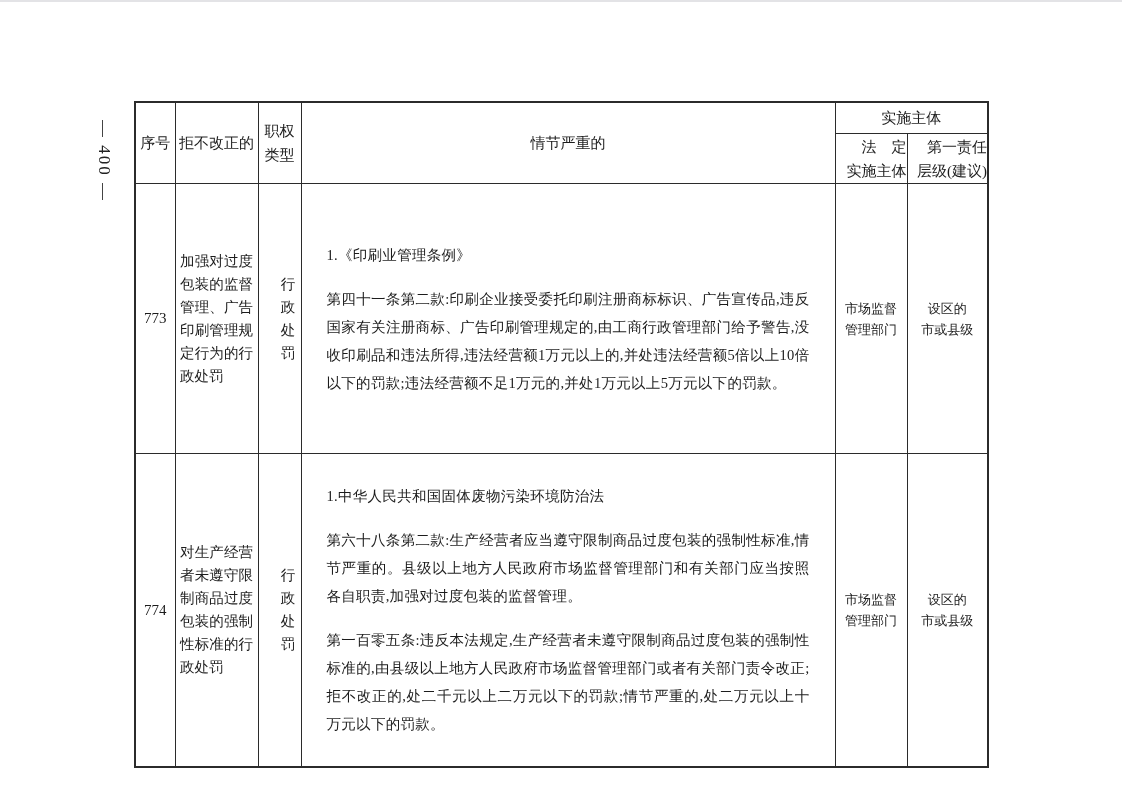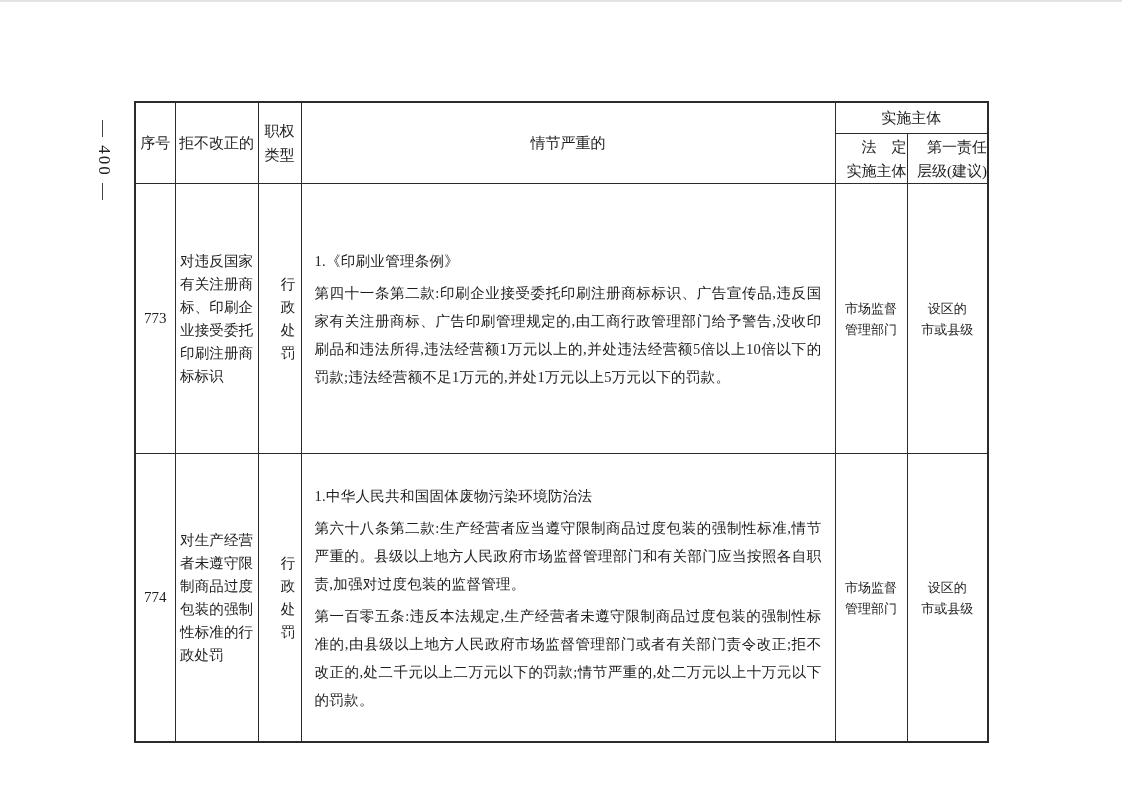--- a/index.html
+++ b/index.html
@@ -77,21 +77,21 @@
   .authority-cell {
     font-size: 14.5px;
     line-height: 23px;
     padding-left: 17px;
   }
   .basis-cell {
     text-align: left;
     padding: 12px 9px;
   }
   .basis-cell p {
-    margin: 4px;
+    margin: 16px;
     font-size: 14.5px;
     line-height: 28px;
     text-align: justify;
     text-justify: inter-character;
     letter-spacing: 0.3px;
   }
   .subject-cell, .level-cell {
     font-size: 13px;
     line-height: 21px;
   }
@@ -130,21 +130,21 @@
         <th class="pre">法　定
 实施主体</th>
         <th class="pre">第一责任
 层级(建议)</th>
       </tr>
     </thead>
     <tbody>
       <tr class="row-a">
         <td class="serial-cell">773</td>
         <td class="name-cell">
-          <div class="name-block">对违反国家有关注册商标、印刷企业接受委托印刷注册商标标识</div>
+          <div class="name-block">加强对过度包装的监督管理、广告印刷管理规定行为的行政处罚</div>
         </td>
         <td class="authority-cell pre">行政
 处罚</td>
         <td class="basis-cell">
           <p>1.《印刷业管理条例》</p>
           <p>第四十一条第二款:印刷企业接受委托印刷注册商标标识、广告宣传品,违反国家有关注册商标、广告印刷管理规定的,由工商行政管理部门给予警告,没收印刷品和违法所得,违法经营额1万元以上的,并处违法经营额5倍以上10倍以下的罚款;违法经营额不足1万元的,并处1万元以上5万元以下的罚款。</p>
         </td>
         <td class="subject-cell pre">市场监督
 管理部门</td>
         <td class="level-cell pre">设区的

